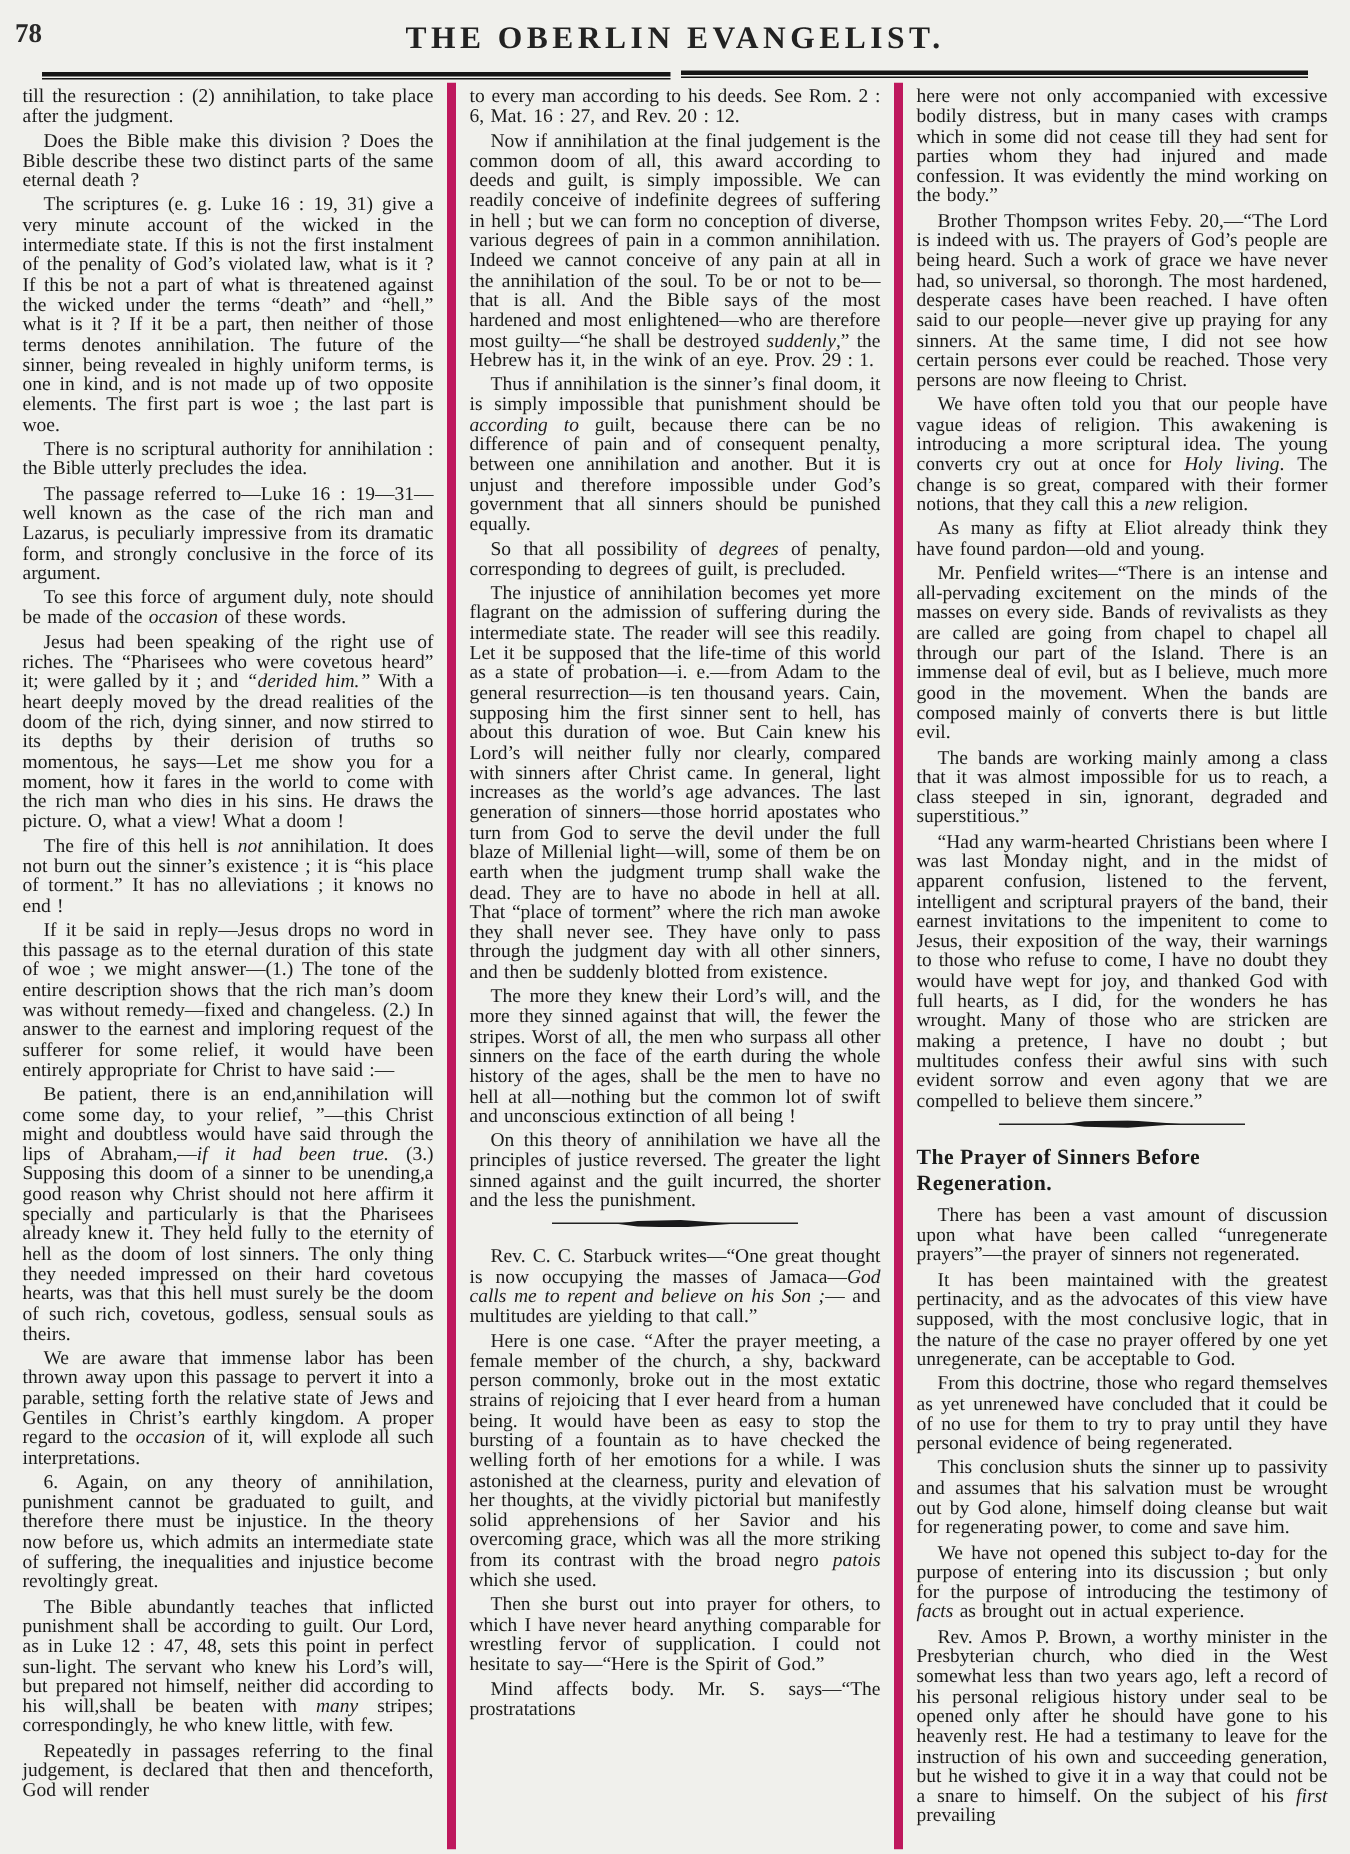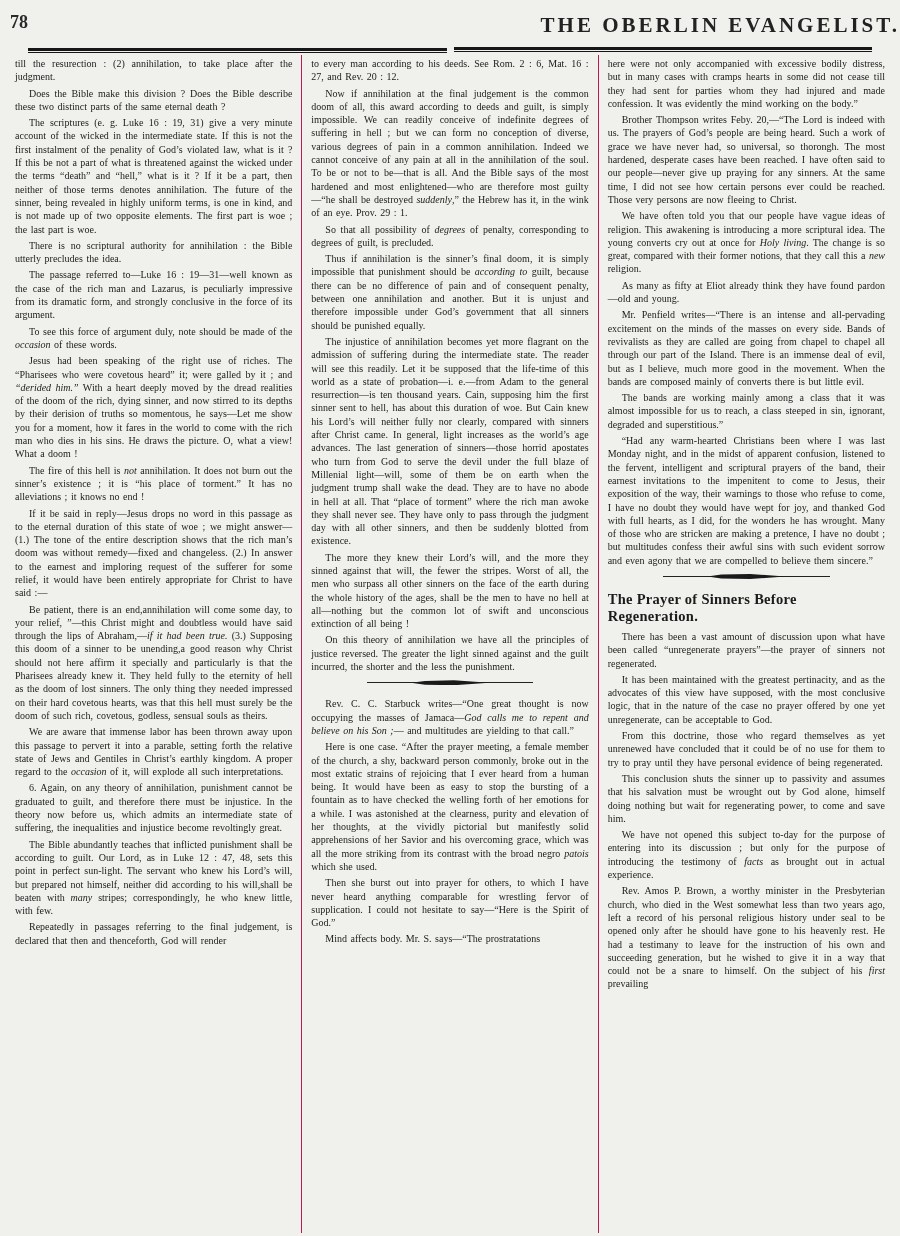--- a/index.html
+++ b/index.html
@@ -12,21 +12,21 @@
     color:#1b1b1b;
     overflow:hidden;
   }
   .masthead-row{position:relative;height:44px;}
   .page-number{
     position:absolute;left:10px;top:12px;
     font-size:18px;font-weight:bold;color:#2a2a2a;
   }
   .masthead{
     margin:0;padding-top:13px;
-    text-align:right;
+    text-align:center;
     font-size:21px;font-weight:bold;
     letter-spacing:3px;color:#222;
   }
   .header-rule{display:flex;gap:7px;margin:4px 28px 2px 28px;}
   .header-rule .seg{
     flex:1;height:5px;box-sizing:border-box;
     border-top:3px solid #161616;
     border-bottom:1px solid #161616;
   }
   .header-rule .seg.right{transform:translateY(-1px);}
@@ -34,24 +34,24 @@
     display:flex;
     height:1178px;
     margin:2px 6px 0 6px;
     overflow:hidden;
   }
   .col{
     flex:1;
     padding:2px 9px 0 9px;
     overflow:hidden;
   }
-  .col + .col{border-left:1px solid #be185d;}
+  .col + .col{border-left:6px solid #be185d;}
   .col p{
     margin:0 0 3px 0;
-    font-size:10px;
+    font-size:13px;
     line-height:13.3px;
     text-align:justify;
     text-indent:14px;
     word-spacing:1px;
   }
   .col p.ni{text-indent:0;}
   .sc{font-variant:small-caps;letter-spacing:0.5px;}
   .head{
     margin:7px 0 5px 0;
     font-size:14.5px;
@@ -99,46 +99,46 @@
         <p>If it be said in reply—Jesus drops no word in this passage as to the eternal duration of this state of woe ; we might answer—(1.) The tone of the entire description shows that the rich man’s doom was without remedy—fixed and changeless.  (2.) In answer to the earnest and imploring request of the sufferer for some relief, it would have been entirely appropriate for Christ to have said :—</p>
         <p>Be patient, there is an end,annihilation will come some day, to your relief, ”—this Christ might and doubtless would have said through the lips of Abraham,—<i>if it had been true.</i>  (3.) Supposing this doom of a sinner to be unending,a good reason why Christ should not here affirm it specially and particularly is that the Pharisees already knew it.  They held fully to the eternity of hell as the doom of lost sinners.  The only thing they needed impressed on their hard covetous hearts, was that this hell must surely be the doom of such rich, covetous, godless, sensual souls as theirs.</p>
         <p>We are aware that immense labor has been thrown away upon this passage to pervert it into a parable, setting forth the relative state of Jews and Gentiles in Christ’s earthly kingdom.  A proper regard to the <i>occasion</i> of it, will explode all such interpretations.</p>
         <p>6. Again, on any theory of annihilation, punishment cannot be graduated to guilt, and therefore there must be injustice.  In the theory now before us, which admits an intermediate state of suffering, the inequalities and injustice become revoltingly great.</p>
         <p>The Bible abundantly teaches that inflicted punishment shall be according to guilt.  Our Lord, as in Luke 12 : 47, 48, sets this point in perfect sun-light.  The servant who knew his Lord’s will, but prepared not himself, neither did according to his will,shall be beaten with <i>many</i> stripes; correspondingly, he who knew little, with few.</p>
         <p>Repeatedly in passages referring to the final judgement, is declared that then and thenceforth, God will render</p>
       </section>
     <section class="col">
         <p class="ni">to every man according to his deeds.  See Rom. 2 : 6, Mat. 16 : 27, and Rev. 20 : 12.</p>
         <p>Now if annihilation at the final judgement is the common doom of all, this award according to deeds and guilt, is simply impossible.  We can readily conceive of indefinite degrees of suffering in hell ; but we can form no conception of diverse, various degrees of pain in a common annihilation.  Indeed we cannot conceive of any pain at all in the annihilation of the soul.  To be or not to be—that is all.  And the Bible says of the most hardened and most enlightened—who are therefore most guilty—“he shall be destroyed <i>suddenly</i>,” the Hebrew has it, in the wink of an eye.  Prov. 29 : 1.</p>
+        <p>Thus if annihilation is the sinner’s final doom, it is simply impossible that punishment should be <i>according to</i> guilt, because there can be no difference of pain and of consequent penalty, between one annihilation and another.  But it is unjust and therefore impossible under God’s government that all sinners should be punished equally.</p>
         <p>So that all possibility of <i>degrees</i> of penalty, corresponding to degrees of guilt, is precluded.</p>
-        <p>Thus if annihilation is the sinner’s final doom, it is simply impossible that punishment should be <i>according to</i> guilt, because there can be no difference of pain and of consequent penalty, between one annihilation and another.  But it is unjust and therefore impossible under God’s government that all sinners should be punished equally.</p>
         <p>The injustice of annihilation becomes yet more flagrant on the admission of suffering during the intermediate state.  The reader will see this readily.  Let it be supposed that the life-time of this world as a state of probation—i. e.—from Adam to the general resurrection—is ten thousand years.  Cain, supposing him the first sinner sent to hell, has about this duration of woe.  But Cain knew his Lord’s will neither fully nor clearly, compared with sinners after Christ came.  In general, light increases as the world’s age advances.  The last generation of sinners—those horrid apostates who turn from God to serve the devil under the full blaze of Millenial light—will, some of them be on earth when the judgment trump shall wake the dead.  They are to have no abode in hell at all.  That “place of torment” where the rich man awoke they shall never see.  They have only to pass through the judgment day with all other sinners, and then be suddenly blotted from existence.</p>
         <p>The more they knew their Lord’s will, and the more they sinned against that will, the fewer the stripes. Worst of all, the men who surpass all other sinners on the face of the earth during the whole history of the ages, shall be the men to have no hell at all—nothing but the common lot of swift and unconscious extinction of all being !</p>
         <p>On this theory of annihilation we have all the principles of justice reversed.  The greater the light sinned against and the guilt incurred, the shorter and the less the punishment.</p>
         <div class="divider">
           <span class="orn"></span>
         </div>
         <p>Rev. C. C. Starbuck writes—“One great thought is now occupying the masses of Jamaca—<i>God calls me to repent and believe on his Son ;</i>— and multitudes are yielding to that call.”</p>
         <p>Here is one case.  “After the prayer meeting, a female member of the church, a shy, backward person commonly, broke out in the most extatic strains of rejoicing that I ever heard from a human being.  It would have been as easy to stop the bursting of a fountain as to have checked the welling forth of her emotions for a while.  I was astonished at the clearness, purity and elevation of her thoughts, at the vividly pictorial but manifestly solid apprehensions of her Savior and his overcoming grace, which was all the more striking from its contrast with the broad negro <i>patois</i> which she used.</p>
         <p>Then she burst out into prayer for others, to which I have never heard anything comparable for wrestling fervor of supplication.  I could not hesitate to say—“Here is the Spirit of God.”</p>
         <p>Mind affects body.  Mr. S. says—“The prostratations</p>
       </section>
     <section class="col">
-        <p class="ni">here were not only accompanied with excessive bodily distress, but in many cases with cramps hearts in some did not cease till they had sent for parties whom they had injured and made confession.  It was evidently the mind working on the body.”</p>
+        <p class="ni">here were not only accompanied with excessive bodily distress, but in many cases with cramps which in some did not cease till they had sent for parties whom they had injured and made confession.  It was evidently the mind working on the body.”</p>
         <p>Brother Thompson writes Feby. 20,—“The Lord is indeed with us.  The prayers of God’s people are being heard.  Such a work of grace we have never had, so universal, so thorongh.  The most hardened, desperate cases have been reached.  I have often said to our people—never give up praying for any sinners.  At the same time, I did not see how certain persons ever could be reached.  Those very persons are now fleeing to Christ.</p>
         <p>We have often told you that our people have vague ideas of religion.  This awakening is introducing a more scriptural idea.  The young converts cry out at once for <i>Holy living</i>.  The change is so great, compared with their former notions, that they call this a <i>new</i> religion.</p>
         <p>As many as fifty at Eliot already think they have found pardon—old and young.</p>
         <p>Mr. Penfield writes—“There is an intense and all-pervading excitement on the minds of the masses on every side.  Bands of revivalists as they are called are going from chapel to chapel all through our part of the Island.  There is an immense deal of evil, but as I believe, much more good in the movement.  When the bands are composed mainly of converts there is but little evil.</p>
         <p>The bands are working mainly among a class that it was almost impossible for us to reach, a class steeped in sin, ignorant, degraded and superstitious.”</p>
         <p>“Had any warm-hearted Christians been where I was last Monday night, and in the midst of apparent confusion, listened to the fervent, intelligent and scriptural prayers of the band, their earnest invitations to the impenitent to come to Jesus, their exposition of the way, their warnings to those who refuse to come, I have no doubt they would have wept for joy, and thanked God with full hearts, as I did, for the wonders he has wrought. Many of those who are stricken are making a pretence, I have no doubt ; but multitudes confess their awful sins with such evident sorrow and even agony that we are compelled to believe them sincere.”</p>
         <div class="divider">
           <span class="orn"></span>
         </div>
         <h2 class="head">The Prayer of Sinners Before Regeneration.</h2>
         <p>There has been a vast amount of discussion upon what have been called “unregenerate prayers”—the prayer of sinners not regenerated.</p>
         <p>It has been maintained with the greatest pertinacity, and as the advocates of this view have supposed, with the most conclusive logic, that in the nature of the case no prayer offered by one yet unregenerate, can be acceptable to God.</p>
         <p>From this doctrine, those who regard themselves as yet unrenewed have concluded that it could be of no use for them to try to pray until they have personal evidence of being regenerated.</p>
-        <p>This conclusion shuts the sinner up to passivity and assumes that his salvation must be wrought out by God alone, himself doing nothing but wait for regenerating power, to come and save him.</p>
+        <p>This conclusion shuts the sinner up to passivity and assumes that his salvation must be wrought out by God alone, himself doing cleanse but wait for regenerating power, to come and save him.</p>
         <p>We have not opened this subject to-day for the purpose of entering into its discussion ; but only for the purpose of introducing the testimony of <i>facts</i> as brought out in actual experience.</p>
         <p>Rev. Amos P. Brown, a worthy minister in the Presbyterian church, who died in the West somewhat less than two years ago, left a record of his personal religious history under seal to be opened only after he should have gone to his heavenly rest.  He had a testimany to leave for the instruction of his own and succeeding generation, but he wished to give it in a way that could not be a snare to himself.  On the subject of his <i>first</i> prevailing</p>
       </section>
   </main>
 </div>
 
 </body></html>

